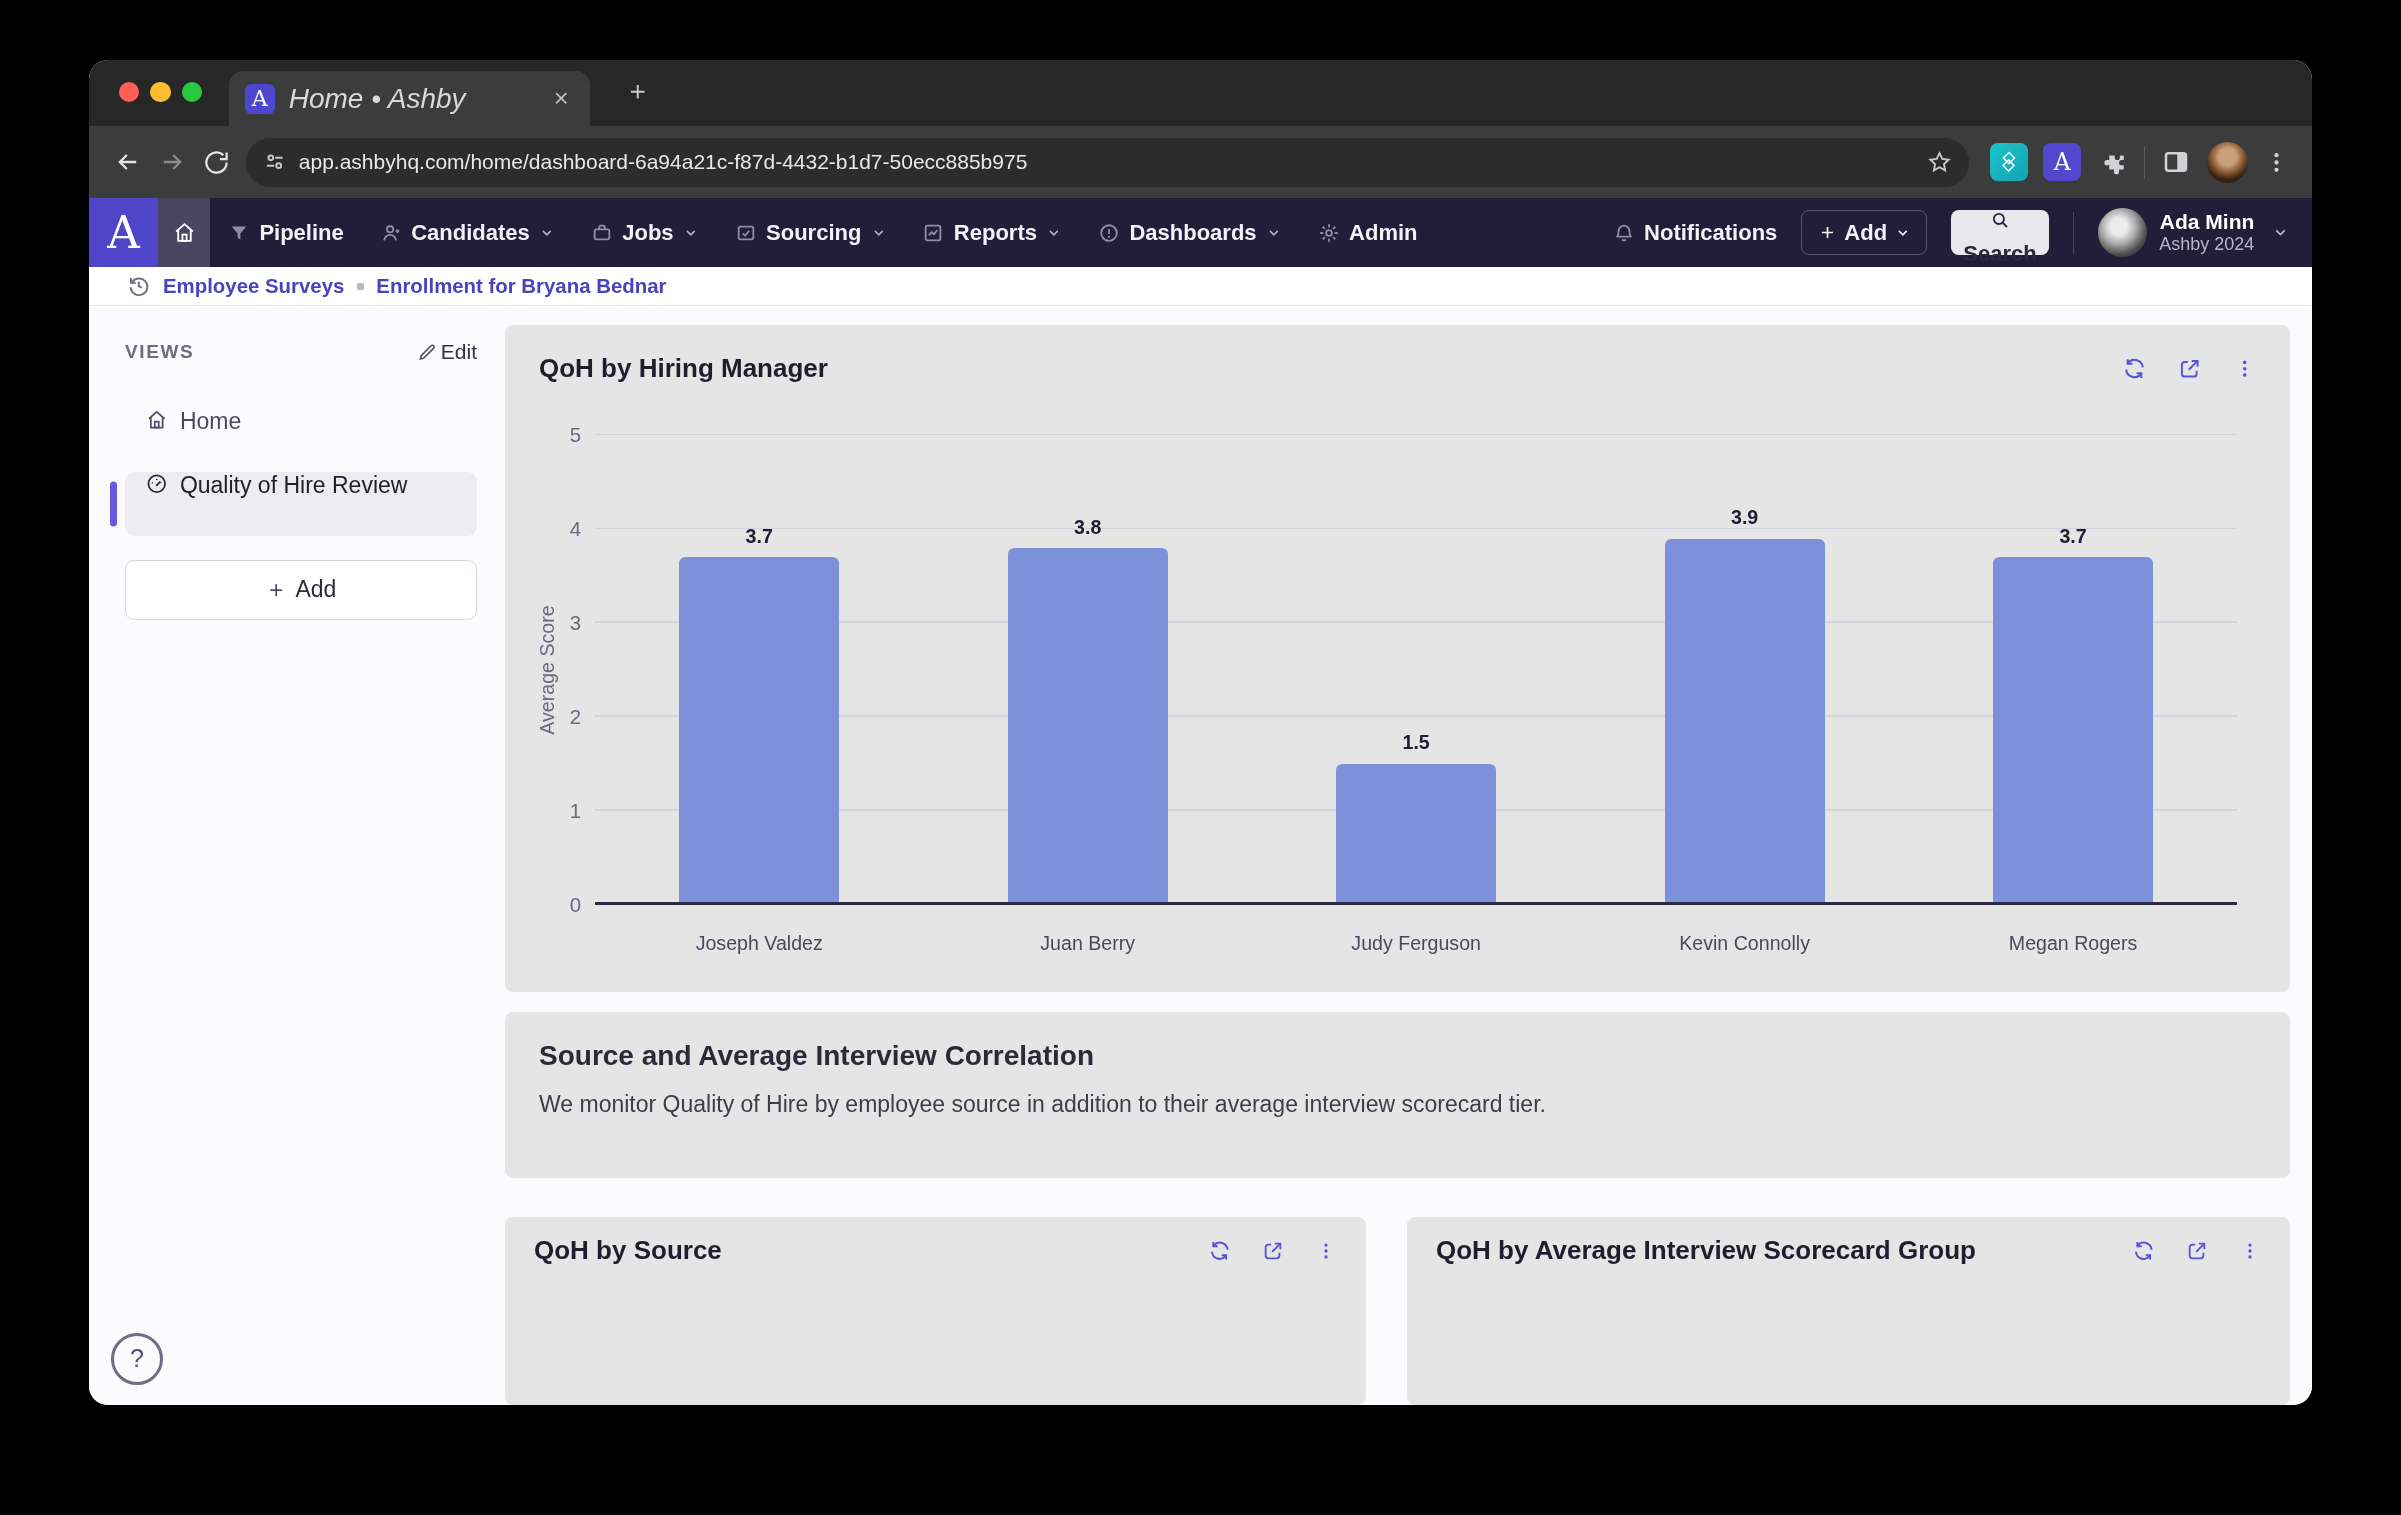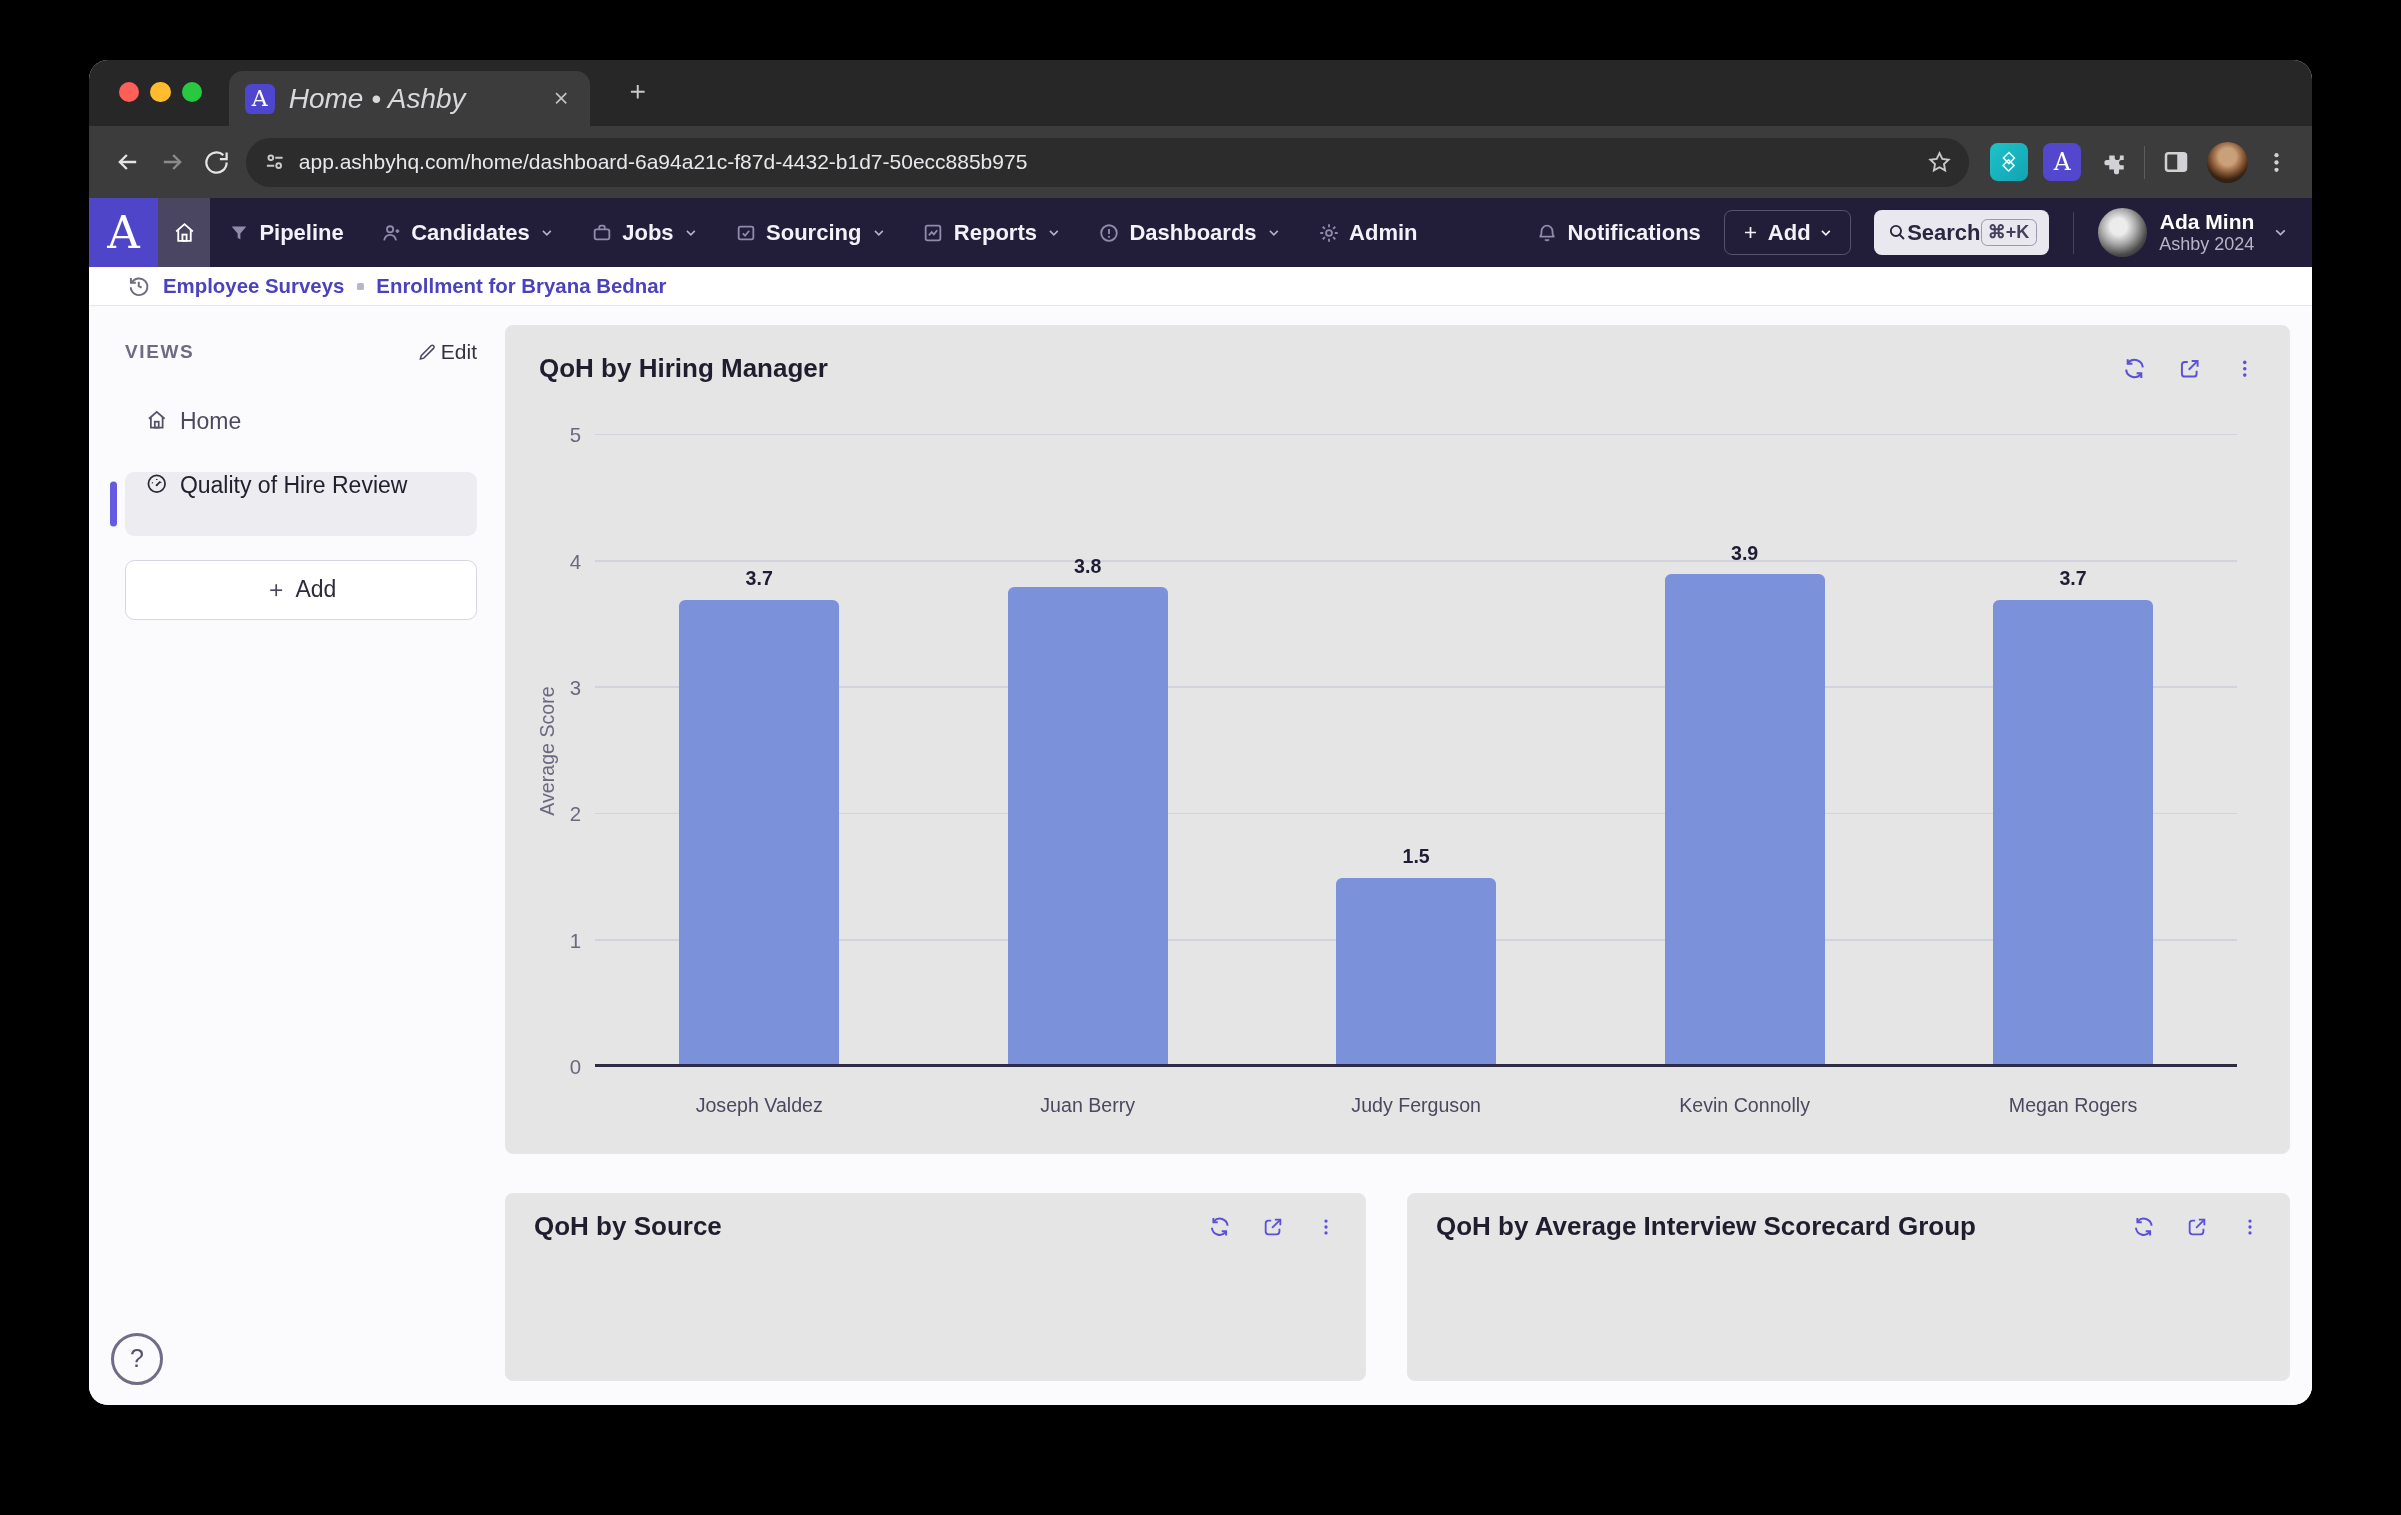--- a/index.html
+++ b/index.html
@@ -48,22 +48,22 @@
   .homebtn { width:52px; height:69px; background:#4a4560; display:flex; align-items:center; justify-content:center; color:#fff; }
   .navitems { display:flex; align-items:center; height:100%; }
   .navitem { display:flex; align-items:center; gap:9.4px; padding:0 18px; height:100%; font-size:22px; font-weight:600; }
   .navitem .nicon { color:#8f8ba8; display:flex; }
   .navitem .caret { color:#b5b2c6; display:flex; }
   .navright { margin-left:auto; display:flex; align-items:center; gap:23.5px; padding-right:23.5px; }
   .notif { display:flex; align-items:center; gap:9.4px; font-size:22px; font-weight:600; }
   .notif .nicon { color:#8f8ba8; display:flex; }
   .addbtn { display:flex; align-items:center; gap:7.8px; height:45px; padding:0 15.7px; border:1.6px solid #57536f;
             border-radius:7.8px; font-size:22px; font-weight:600; color:#f3f2f8; background:transparent; }
-  .searchbtn { display:flex; align-items:center; height:45px; padding:0 12.5px; border-radius:7.8px;
-               background:#e9e8ef; color:#2b2740; font-size:22px; font-weight:600; border:none; }
+  .searchbtn { display:flex; align-items:center; gap:11px; height:45px; padding:0 12.5px; border-radius:7.8px;
+               background:#e9e8ef; color:#2b2740; font-size:22px; font-weight:600; border:none;flex-direction:column; }
   .kbd { border:1.6px solid #9b98ab; border-radius:6.3px; padding:0.8px 6.3px 2.4px; font-size:18px; color:#44405c; }
   .nav-divider { width:1.6px; height:42px; background:#454160; }
   .userchip { display:flex; align-items:center; gap:12.5px; }
   .avatar-nav { width:49px; height:49px; border-radius:50%;
     background:radial-gradient(circle at 42% 38%, #ececec 0 20%, #a9a9a9 42%, #4a4a4a 68%, #141414 100%); }
   .usertext { display:flex; flex-direction:column; align-items:flex-end; line-height:1.15; }
   .username { font-size:21px; font-weight:700; color:#fff; }
   .userorg { font-size:18px; color:#b7b4c8; }
   .userchip .caret { color:#b5b2c6; display:flex; margin-left:4.7px; }
 
@@ -496,20 +496,24 @@
                 <div class="bar" style="left: calc(65.125%); width: 9.75%; height: 78%; background: rgb(123, 146, 219);"></div>
                 <div class="barvalue" style="left: 70%; bottom: calc(78% + 9.4px);">3.9</div>
                 <div class="xtick" style="left: 70%;">Kevin Connolly</div>
                 <div class="bar" style="left: calc(85.125%); width: 9.75%; height: 74%; background: rgb(123, 146, 219);"></div>
                 <div class="barvalue" style="left: 90%; bottom: calc(74% + 9.4px);">3.7</div>
                 <div class="xtick" style="left: 90%;">Megan Rogers</div>
               </div>
           </div>
         </div>
 
+        <div class="card infocard">
+          <div class="infotitle">Source and Average Interview Correlation</div>
+          <div class="infobody">We monitor Quality of Hire by employee source in addition to their average interview scorecard tier.</div>
+        </div>
 
         <div class="bottomrow">
           <div class="card bottomcard first">
             <div class="cardheader">
               <div class="cardtitle">QoH by Source</div>
               <div class="cardactions">
                 <button class="abtn">
                     <svg width="23.5" height="23.5" viewBox="0 0 24 24" fill="none" stroke="currentColor" stroke-width="2">
                       <path d="M20 11a8 8 0 0 0-14-4.5"></path>
                       <polyline points="5.5 3 5.5 7.5 10 7.5"></polyline>

